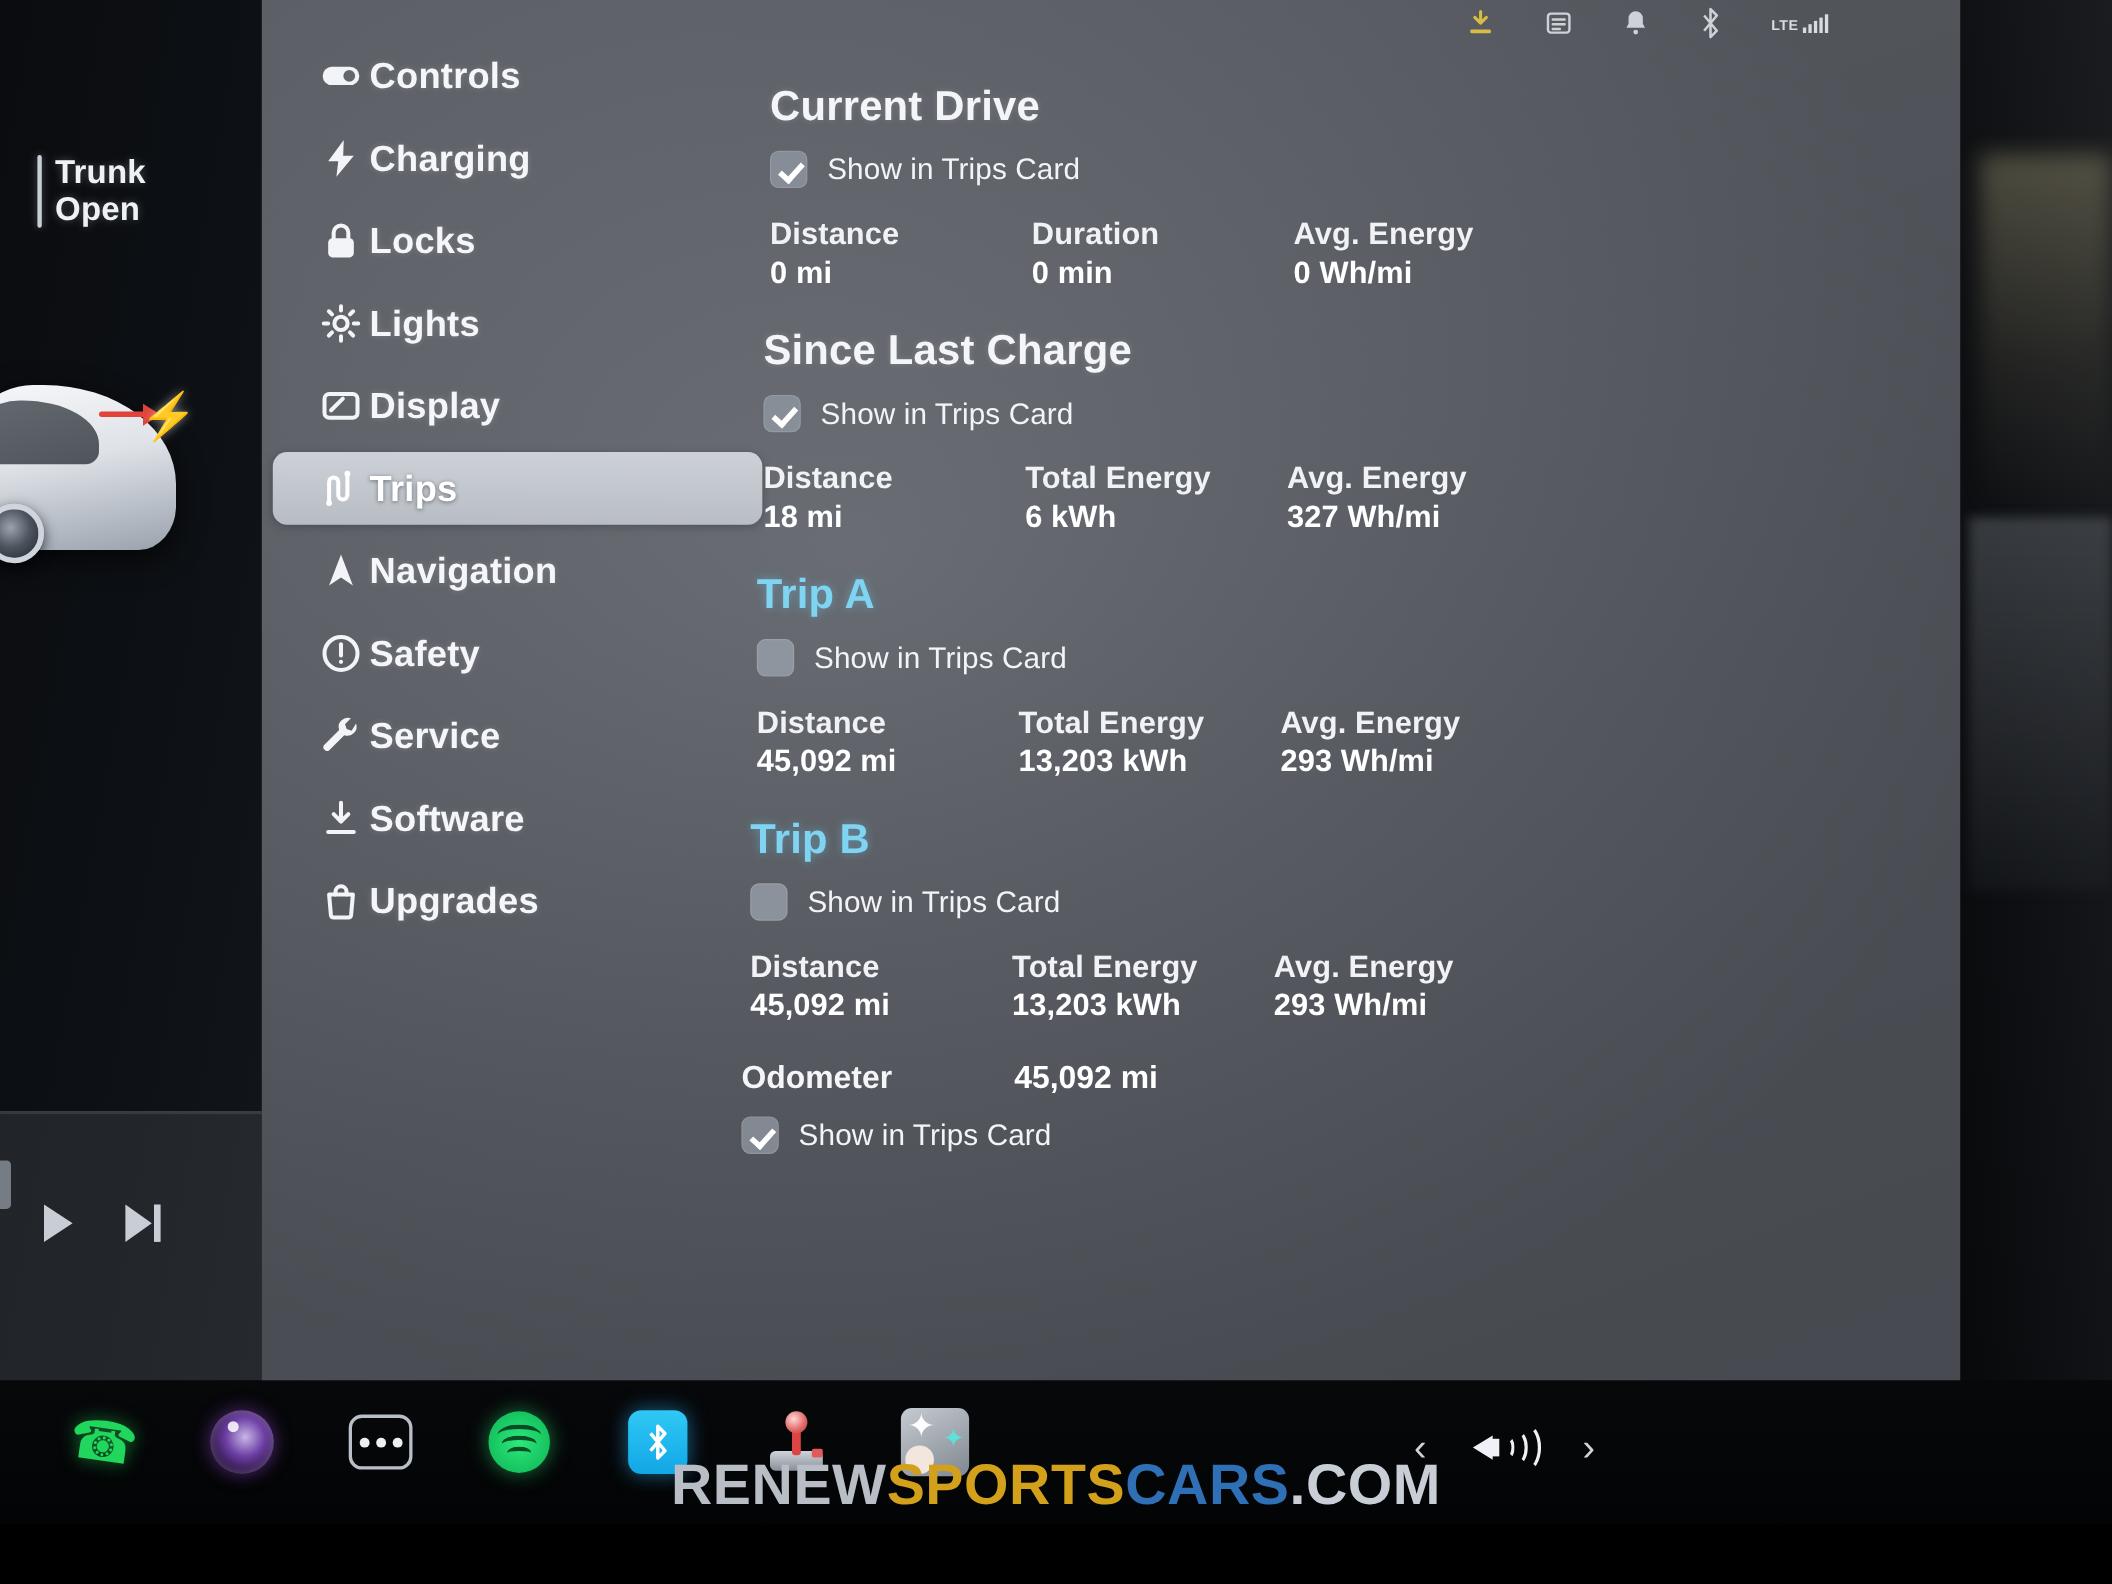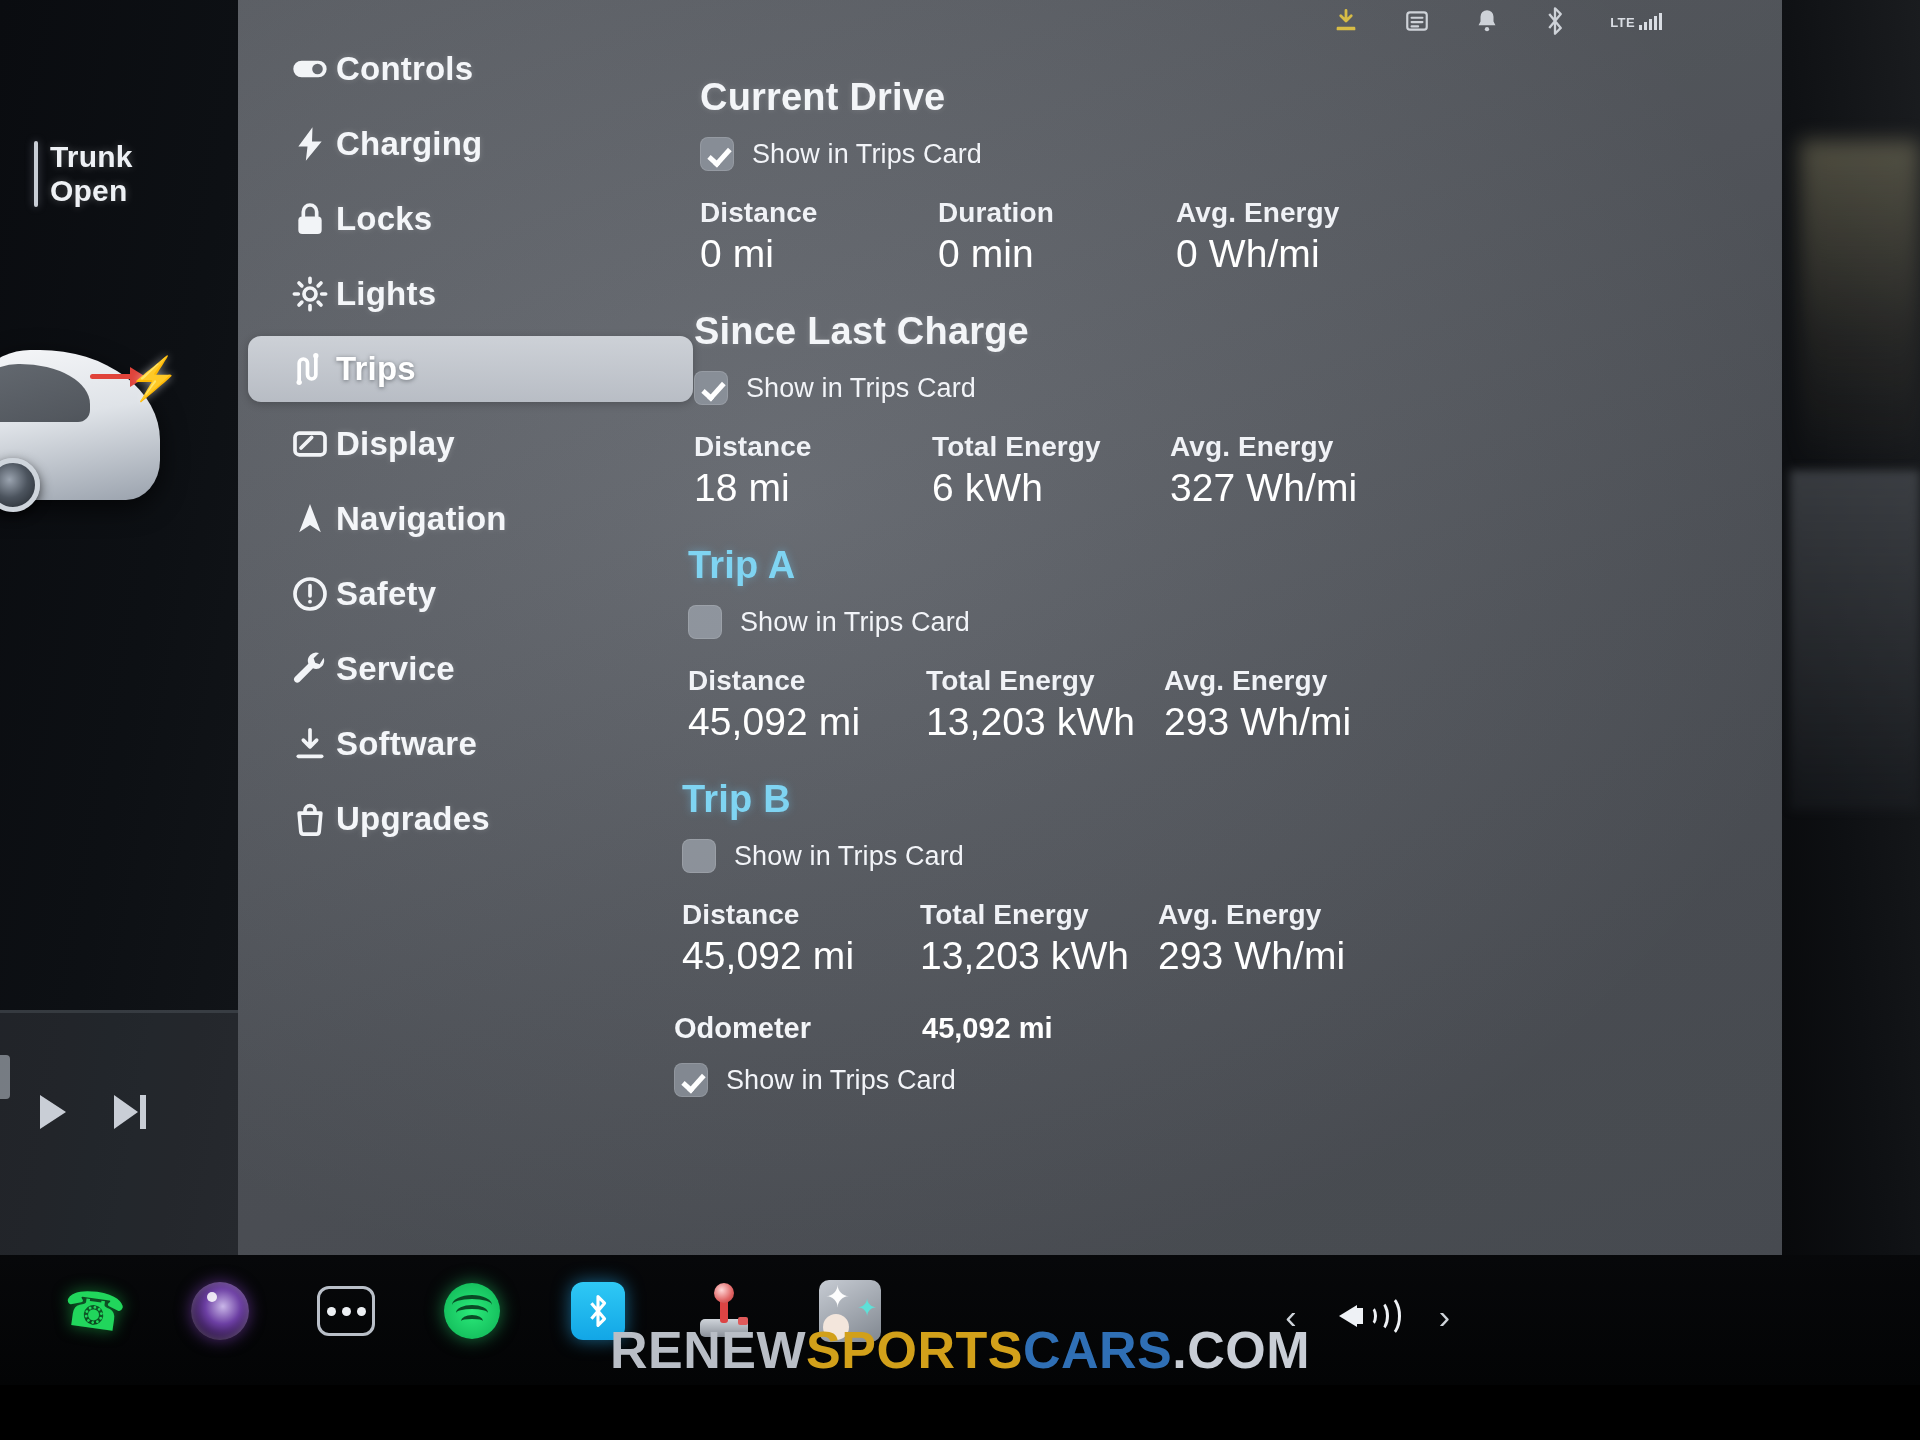--- a/index.html
+++ b/index.html
@@ -220,21 +220,21 @@
   .stats {
     display:flex; gap: 0; margin-bottom: 34px;
   }
   .stat { width: 238px; }
   .stat.wide { width: 236px; }
   .stat .s-label {
     font-size: 28px; font-weight: 700; color:#f0f2f6; letter-spacing:.1px;
     margin-bottom: 3px;
   }
   .stat .s-value {
-    font-size: 39px; font-weight: 400; color:#ffffff; letter-spacing:.1px;
+    font-size: 28px; font-weight: 700; color:#ffffff; letter-spacing:.1px;
   }
 
   .odo-row {
     display:flex; align-items:baseline; margin-top: 6px; margin-bottom: 18px;
   }
   .odo-label { width: 248px; font-size: 29px; font-weight:700; color:#f3f5f8; }
   .odo-value { font-size: 29px; font-weight:700; color:#ffffff; }
 
   
   .sec-current { margin-left: 30px; margin-top: 6px;}
@@ -438,38 +438,38 @@
         </div>
         <div class="menu-item">
           <span class="mi-icon">
             <svg width="40" height="40" viewBox="0 0 24 24">
               <circle cx="12" cy="12" r="3.6" stroke="currentColor" fill="none" stroke-width="2.2" stroke-linecap="round" stroke-linejoin="round"></circle>
               <path d="M12 2.6v2.4M12 19v2.4M2.6 12H5M19 12h2.4M5.4 5.4l1.7 1.7M16.9 16.9l1.7 1.7M18.6 5.4l-1.7 1.7M7.1 16.9l-1.7 1.7" stroke="currentColor" fill="none" stroke-width="2.2" stroke-linecap="round" stroke-linejoin="round"></path>
             </svg>
           </span>
           <span class="mi-label">Lights</span>
         </div>
+        <div class="menu-item">
+          <span class="mi-icon">
+            <svg width="40" height="40" viewBox="0 0 24 24">
+              <rect x="3" y="5.5" width="18" height="13" rx="2.6" stroke="currentColor" fill="none" stroke-width="2.2" stroke-linecap="round" stroke-linejoin="round"></rect>
+              <path d="M6.6 14.4L13 8" stroke="currentColor" fill="none" stroke-width="2.2" stroke-linecap="round" stroke-linejoin="round"></path>
+            </svg>
+          </span>
+          <span class="mi-label">Display</span>
+        </div>
         <div class="menu-item active">
           <span class="mi-icon">
             <svg width="40" height="40" viewBox="0 0 24 24">
               <path d="M5.5 20V8.5a2.5 2.5 0 015 0v7a2.5 2.5 0 005 0V4" stroke="currentColor" fill="none" stroke-width="2.2" stroke-linecap="round" stroke-linejoin="round"></path>
               <circle cx="5.5" cy="20" r="1.6" fill="currentColor"></circle>
               <circle cx="15.5" cy="4" r="1.6" fill="currentColor"></circle>
             </svg>
           </span>
           <span class="mi-label">Trips</span>
-        </div>
-        <div class="menu-item">
-          <span class="mi-icon">
-            <svg width="40" height="40" viewBox="0 0 24 24">
-              <rect x="3" y="5.5" width="18" height="13" rx="2.6" stroke="currentColor" fill="none" stroke-width="2.2" stroke-linecap="round" stroke-linejoin="round"></rect>
-              <path d="M6.6 14.4L13 8" stroke="currentColor" fill="none" stroke-width="2.2" stroke-linecap="round" stroke-linejoin="round"></path>
-            </svg>
-          </span>
-          <span class="mi-label">Display</span>
         </div>
         <div class="menu-item">
           <span class="mi-icon">
             <svg width="40" height="40" viewBox="0 0 24 24">
               <path d="M12 3l6.5 17-6.5-4.4L5.5 20z" fill="currentColor"></path>
             </svg>
           </span>
           <span class="mi-label">Navigation</span>
         </div>
         <div class="menu-item">

